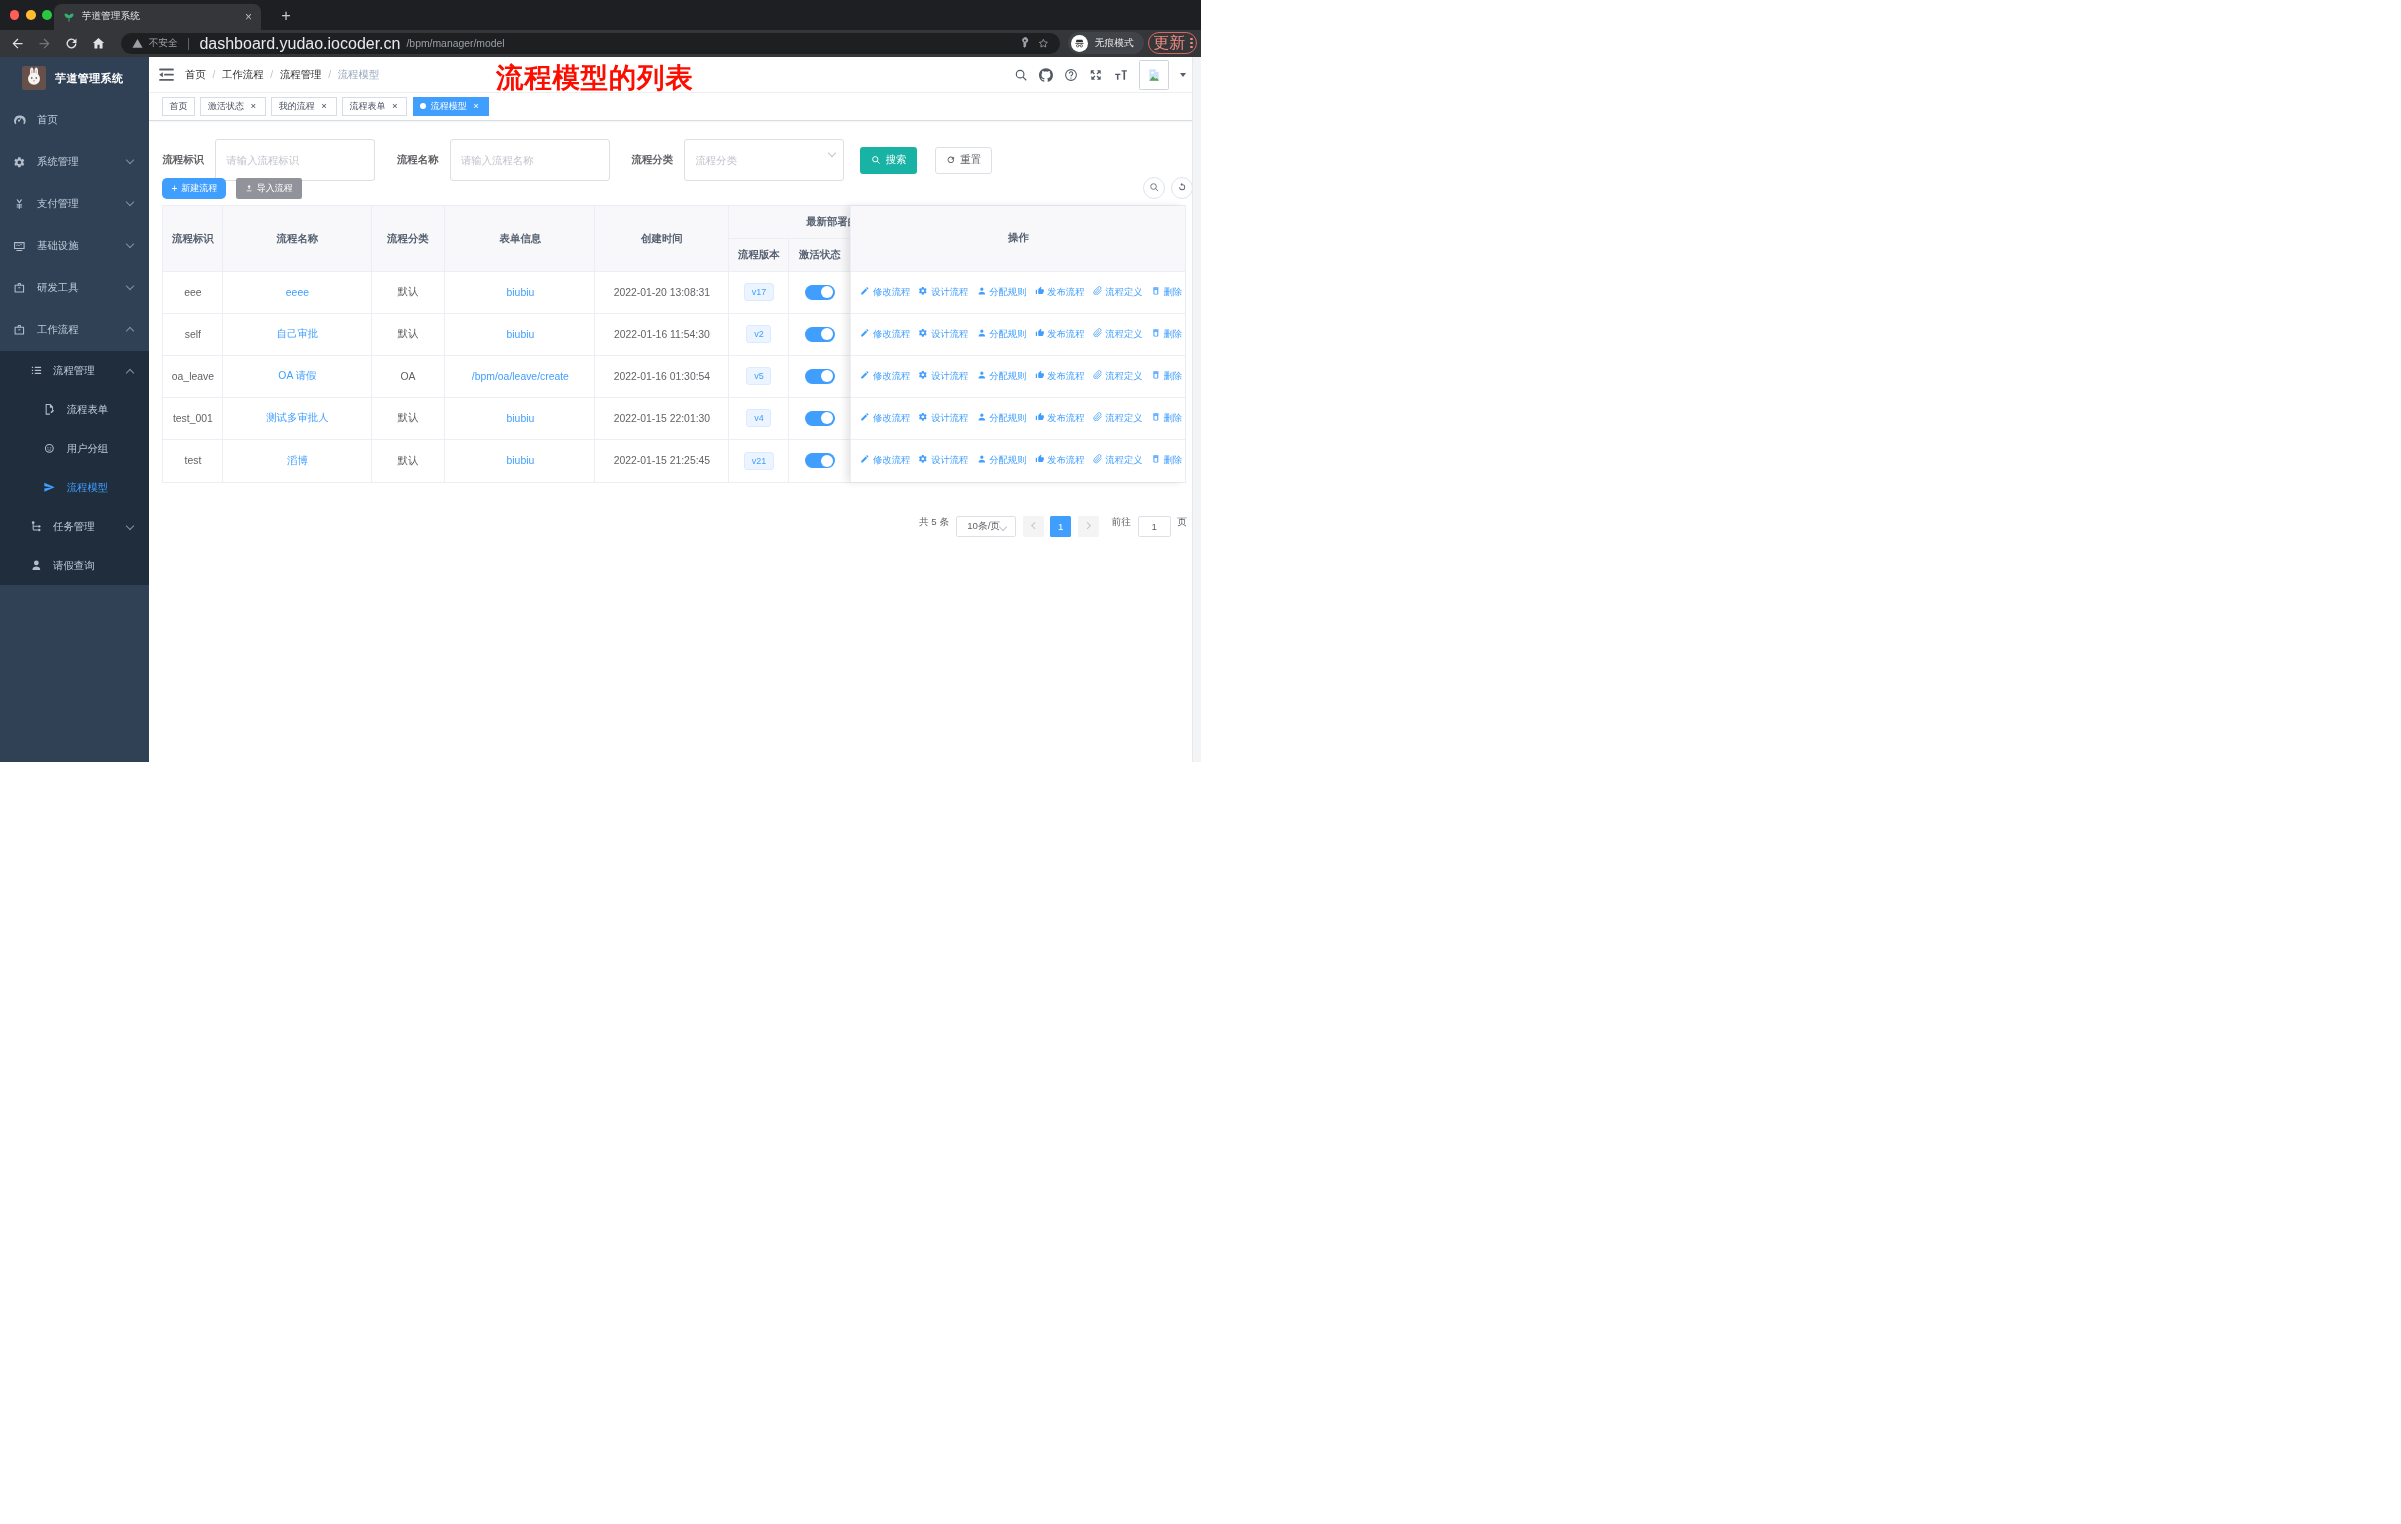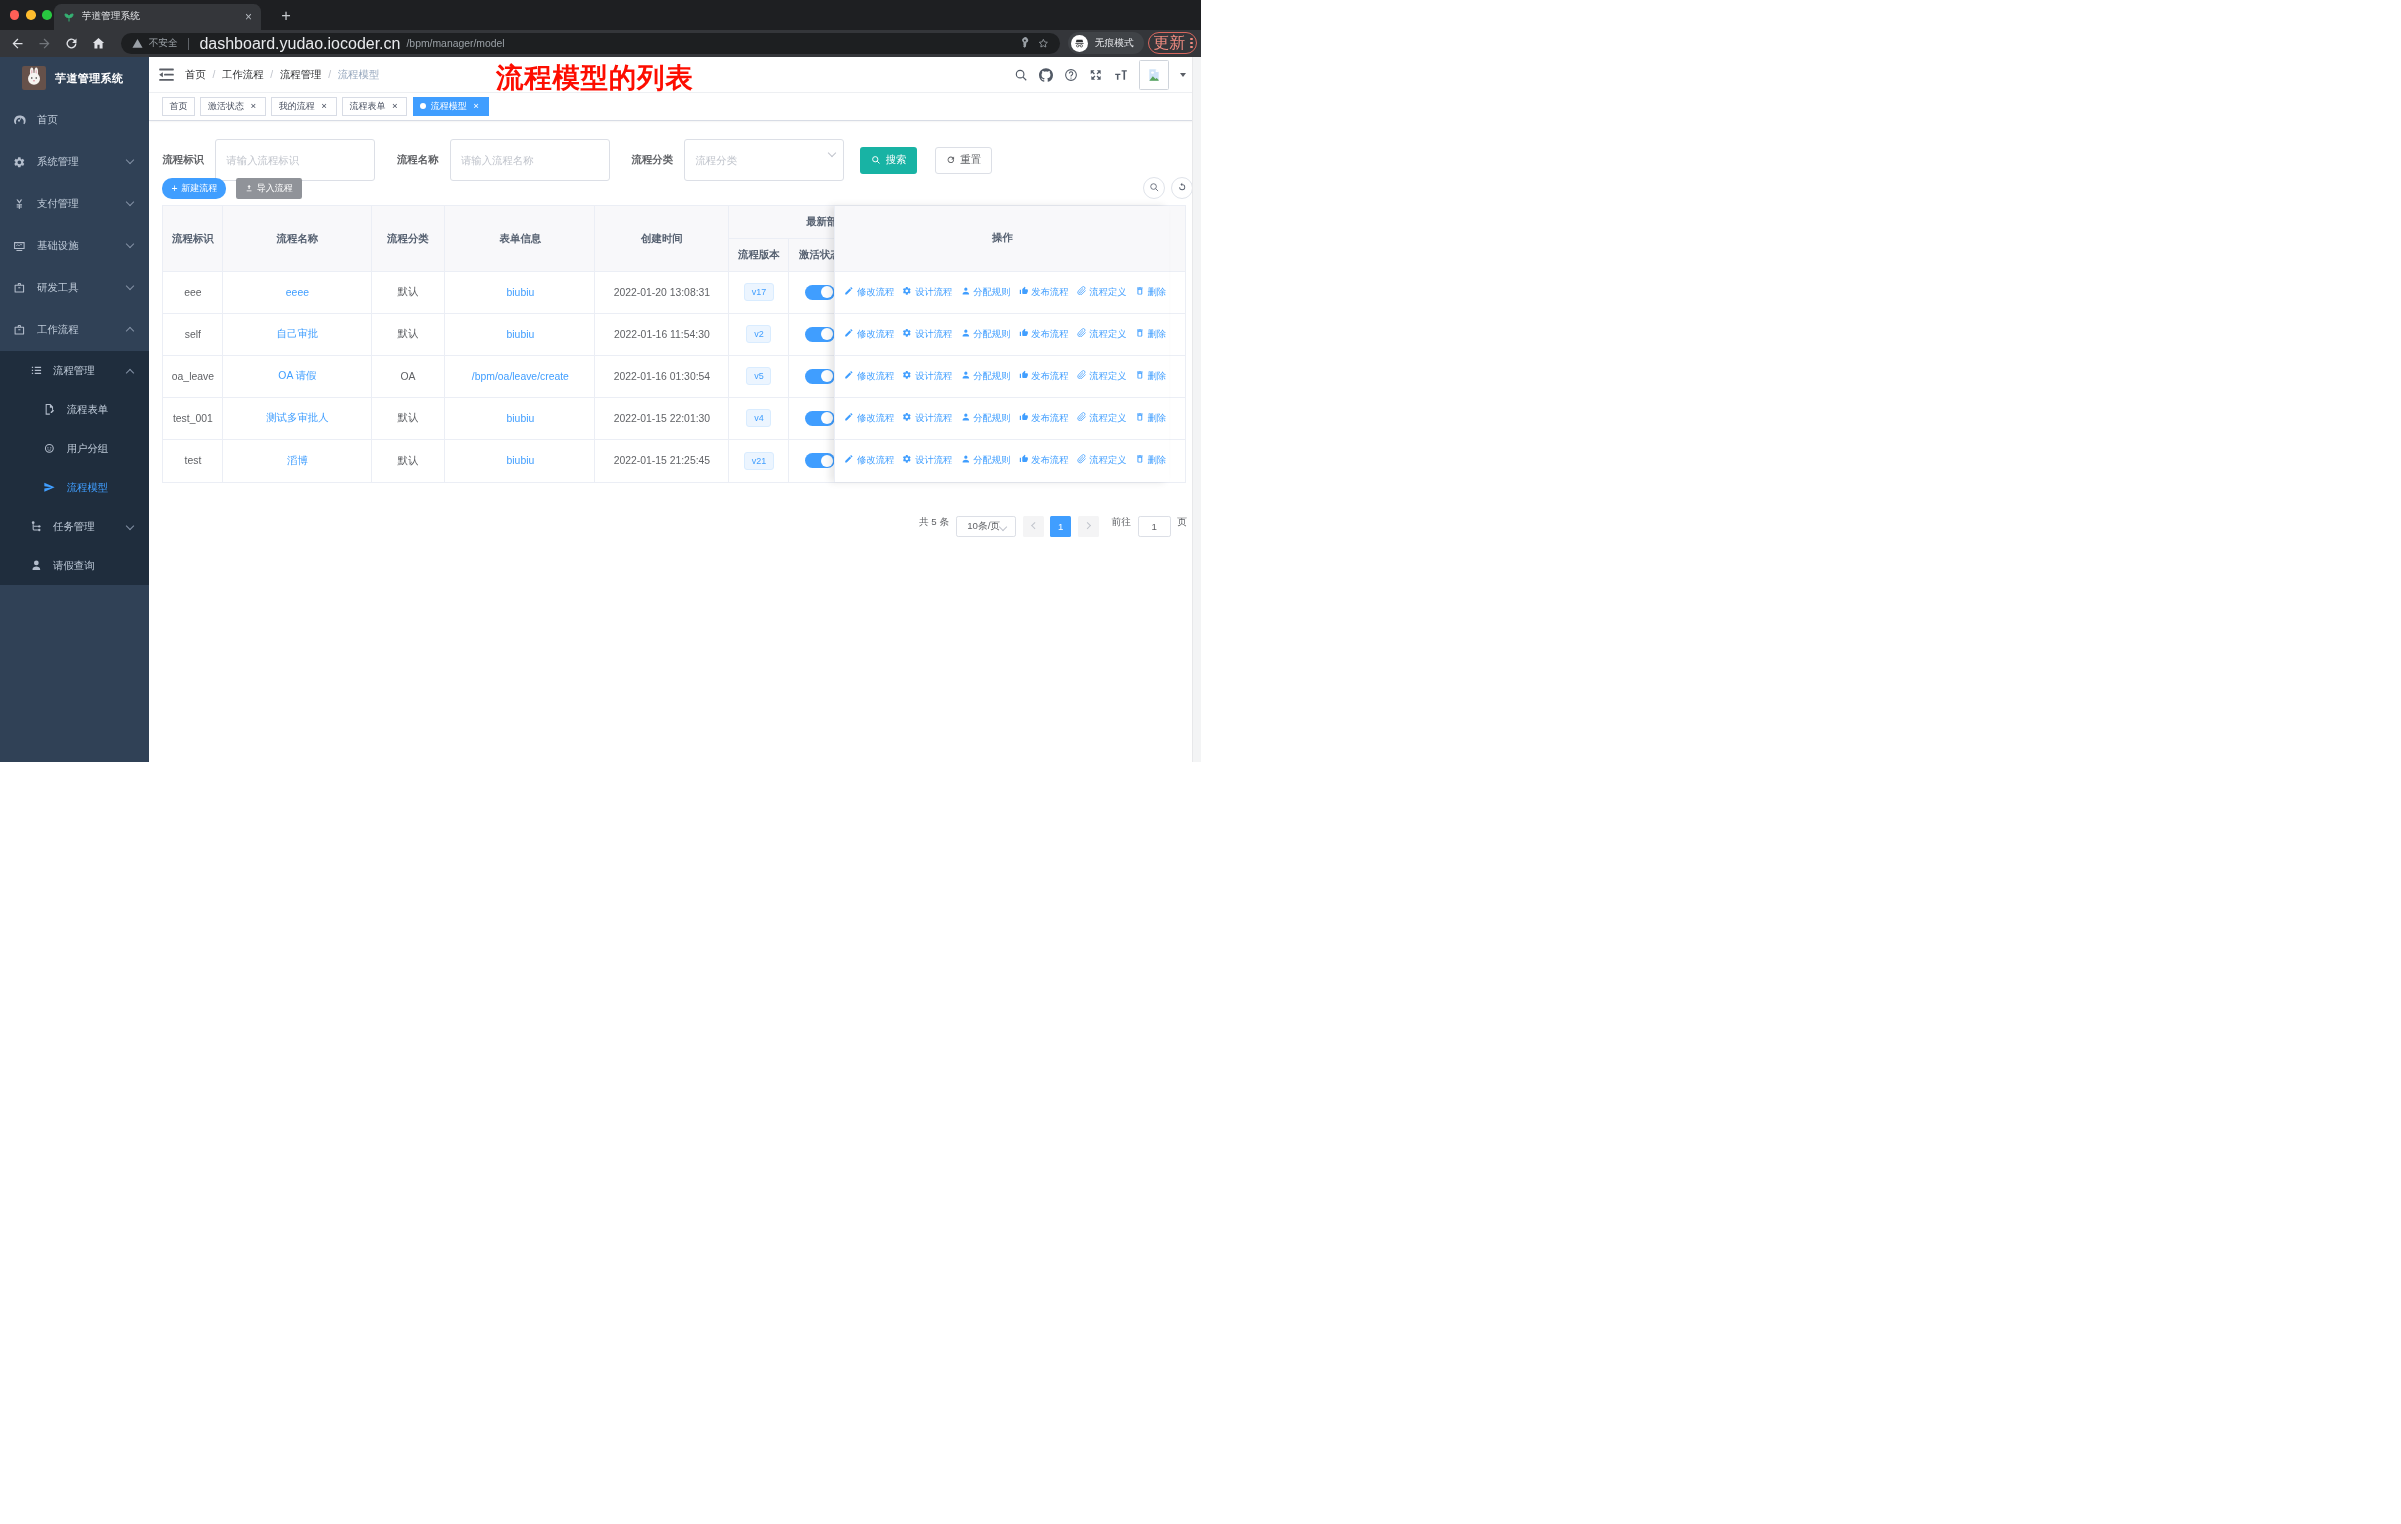--- a/index.html
+++ b/index.html
@@ -96,21 +96,21 @@
   .sel-wrap{position:relative}
   .sel-chev{position:absolute;right:9px;top:11px;width:6px;height:6px;border-right:1px solid #c0c4cc;
             border-bottom:1px solid #c0c4cc;transform:rotate(45deg);pointer-events:none}
   .btn-search{height:27px;margin-left:16.4px;padding:0 11px;background:#18b3a4;border:none;border-radius:3px;
               color:#fff;font-size:10.4px;display:flex;align-items:center;gap:4.5px;cursor:pointer;font-family:inherit}
   .btn-reset{height:27px;margin-left:18px;padding:0 9.7px;background:#fff;border:0.7px solid #dcdfe6;border-radius:3px;
              color:#606266;font-size:10.4px;display:flex;align-items:center;gap:4.5px;cursor:pointer;font-family:inherit}
   .btn-search svg,.btn-reset svg{width:9.7px;height:9.7px}
 
   .btnrow{position:absolute;left:13.4px;top:57px;display:flex;gap:9.7px}
-  .btn-blue{height:21.6px;padding:0 9px;background:#409eff;border:none;border-radius:10px;color:#fff;
+  .btn-blue{height:21.6px;padding:0 9px;background:#409eff;border:none;border-radius:5px;color:#fff;
             font-size:9px;display:flex;align-items:center;gap:3.7px;cursor:pointer;font-family:inherit}
   .btn-gray{height:21.6px;padding:0 9px;background:#909399;border:none;border-radius:2.2px;color:#fff;
             font-size:9px;display:flex;align-items:center;gap:3.7px;cursor:pointer;font-family:inherit}
   .plus-ic::before{content:"+";font-size:10.4px}
   .up-ic{width:8.2px;height:8.2px;fill:#fff}
   .circles{position:absolute;top:56px;left:994px;display:flex;gap:6px}
   .circ{width:22px;height:22px;border-radius:50%;border:0.7px solid #dfe3ea;background:#fff;display:flex;
         align-items:center;justify-content:center;color:#5b6270;cursor:pointer}
   .circ svg{width:10.4px;height:10.4px}
 
@@ -128,21 +128,21 @@
   .c4{left:283px;width:149px}.c5{left:432px;width:134px}.c6{left:566px;width:60px}.c7{left:625px;width:64px}
   .tbody .tr{position:relative;height:42px;border-bottom:0.7px solid #ebeef5;background:#fff}
   .tbody .tr:last-child{border-bottom:none}
   .td{position:absolute;top:0;bottom:0;display:flex;align-items:center;justify-content:center;
       border-right:0.7px solid #ebeef5;font-size:10.4px;color:#606266;overflow:hidden}
   .lnk{color:#409eff;text-decoration:none;cursor:pointer}
   .vtag{background:#ecf5ff;border:0.7px solid #d9ecff;color:#409eff;font-size:9px;padding:3px 6.7px;border-radius:3px}
   .switch{width:30px;height:15px;border-radius:7.4px;background:#409eff;position:relative;display:inline-block;cursor:pointer}
   .switch i{position:absolute;right:1.5px;top:1.5px;width:12px;height:12px;border-radius:50%;background:#fff}
 
-  .op-col{position:absolute;top:0;right:16px;width:335px;height:100%;background:#fff;
+  .op-col{position:absolute;top:0;right:0;width:335px;height:100%;background:#fff;
           box-shadow:-4.5px 0 7.4px rgba(0,0,0,.10);border-left:0.7px solid #ebeef5}
   .op-head{height:66px;background:#f8f8fa;border-bottom:0.7px solid #ebeef5;display:flex;align-items:center;
            justify-content:center;font-size:10.4px;font-weight:700;color:#556070}
   .op-cell{height:42px;border-bottom:0.7px solid #ebeef5;display:flex;align-items:center;padding-left:9px;gap:8.2px}
   .op-body .op-cell:last-child{border-bottom:none}
   .act{color:#409eff;font-size:9.3px;display:inline-flex;gap:3px;
        text-decoration:none;cursor:pointer;white-space:nowrap}
   .act svg{width:9.7px;height:9.7px;fill:currentColor;color:#409eff}
 
   

